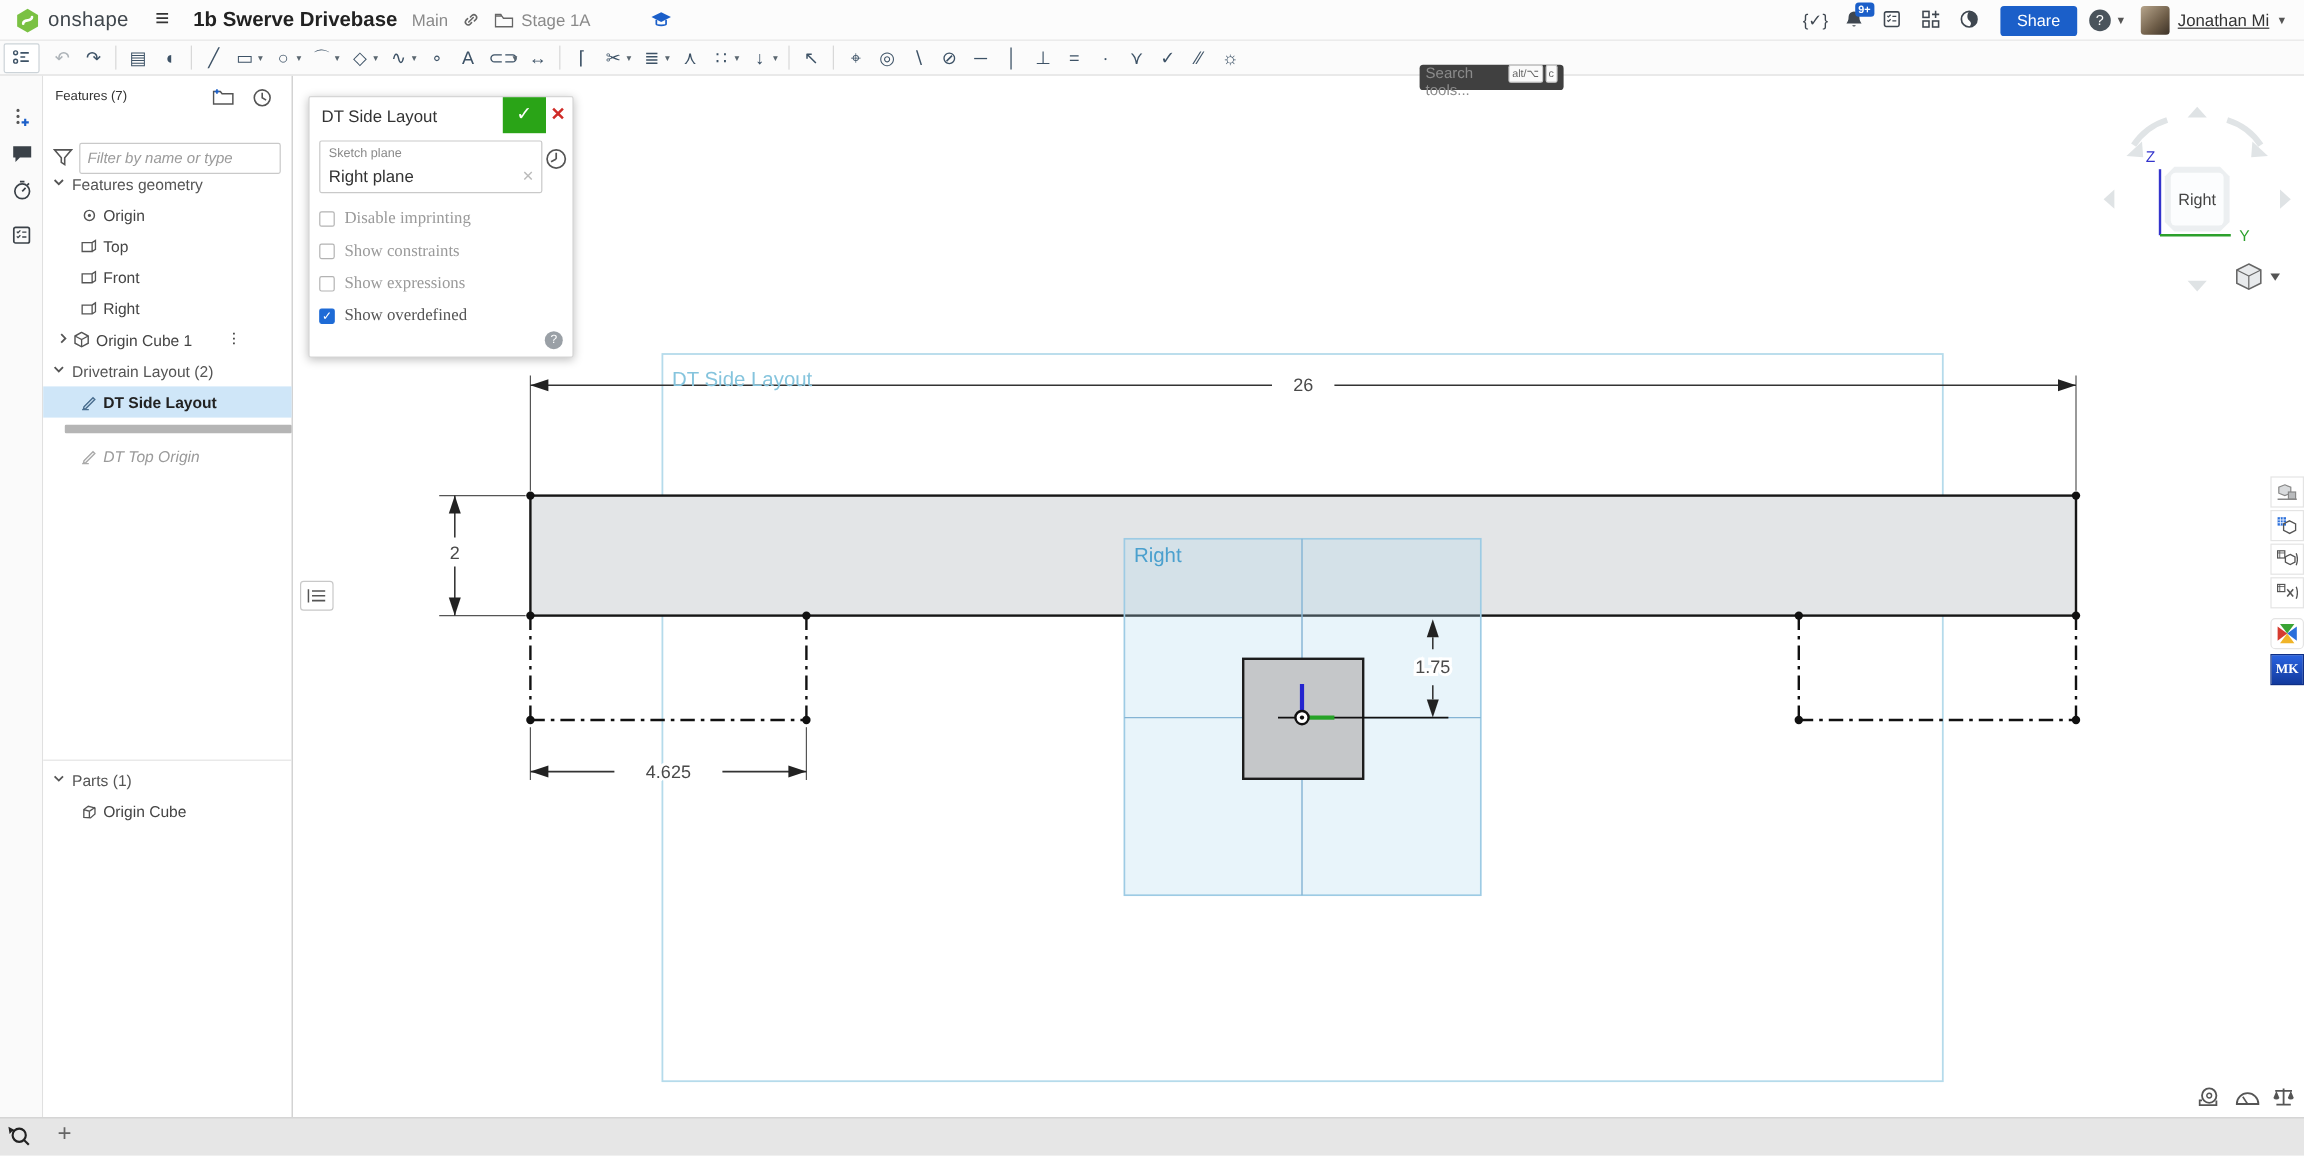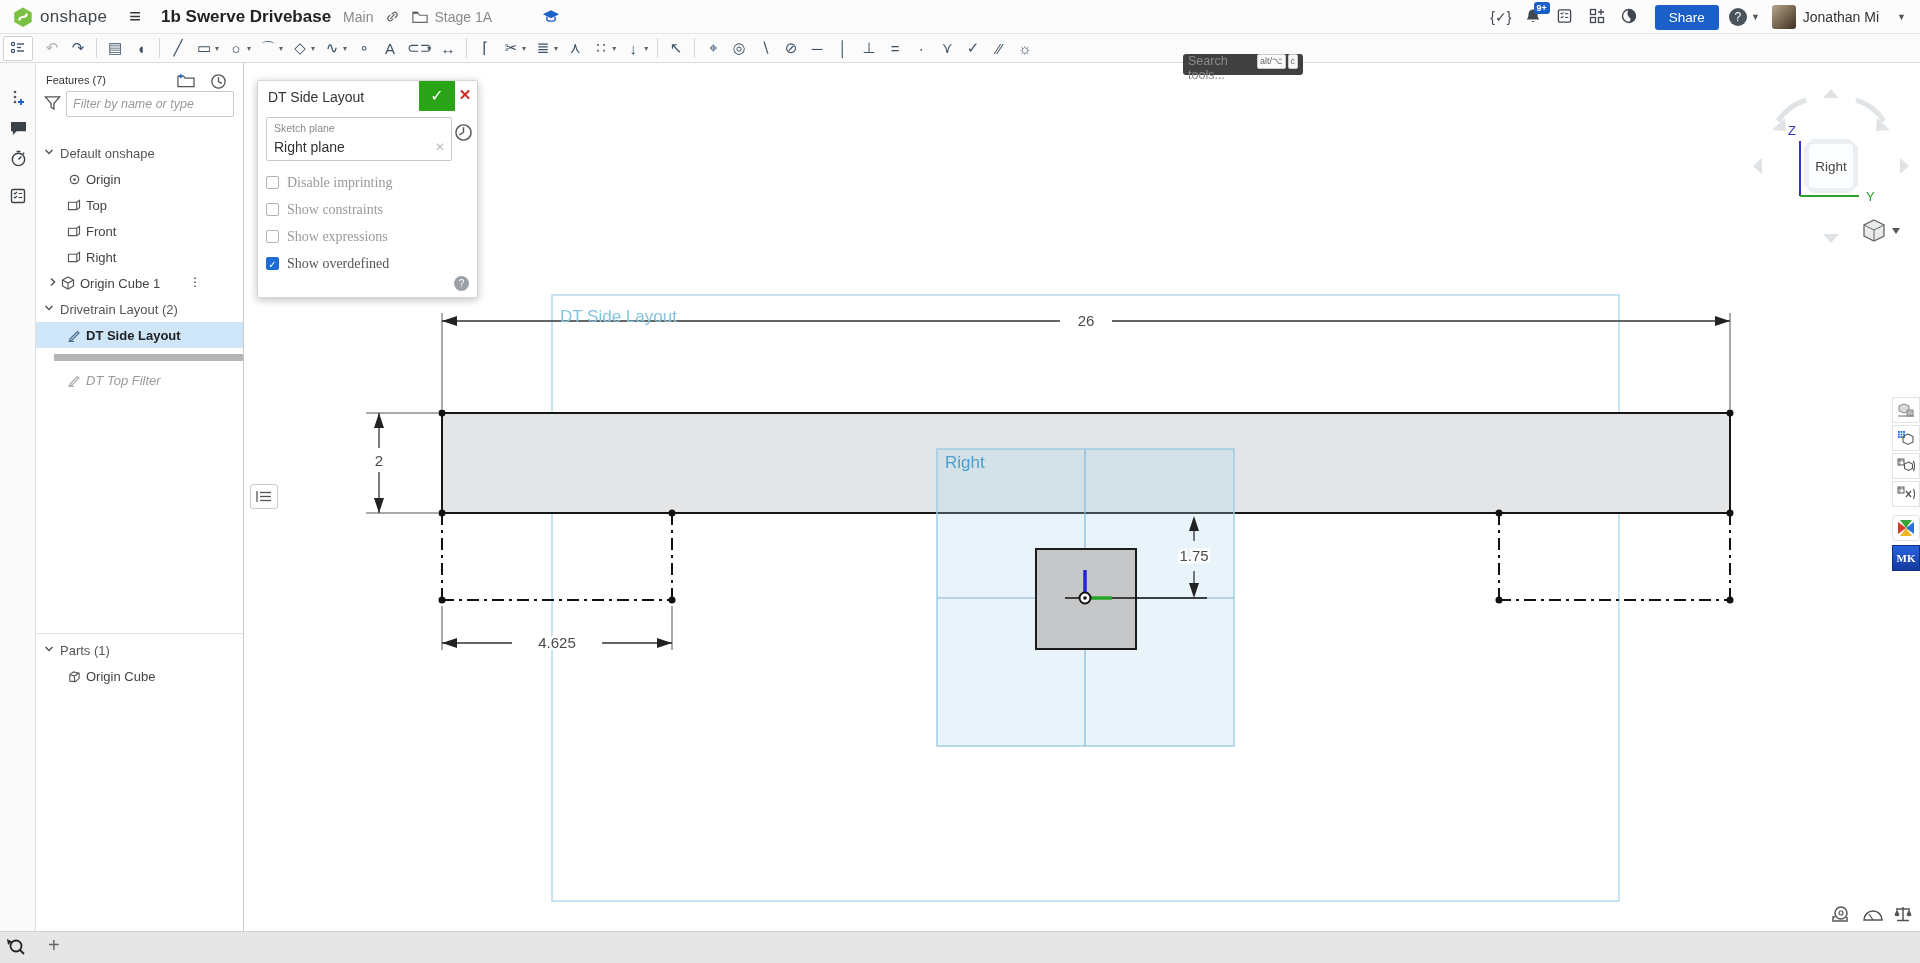--- a/index.html
+++ b/index.html
@@ -19,21 +19,21 @@
   .ws-name { font-size:14px; color:#8a8a8a; margin-left:12px; }
   .tb-ic { margin-left:12px; color:#555; }
   .loc-name { font-size:14px; color:#8a8a8a; margin-left:6px; }
   .tb-right { position:absolute; right:0; top:0; height:34px; display:flex; align-items:center; }
   .tr-ic { width:26px; text-align:center; color:#3f4750; font-size:14px; margin:0 3px; position:relative; cursor:pointer; }
   .badge { position:absolute; top:-6px; right:-4px; background:#1b5fc9; color:#fff; font-size:9px; border-radius:3px; padding:0 3px; line-height:12px; font-weight:bold; }
   .share-btn { background:#1b5fc9; color:#fff; font-size:13.5px; border:none; border-radius:3px; padding:5px 14px; margin:0 10px; cursor:pointer; }
   .help-circle { width:18px; height:18px; border-radius:50%; background:#4a545c; color:#fff; font-size:12px; text-align:center; line-height:18px; }
   .caret { font-size:9px; color:#555; margin:0 4px; }
   .avatar { width:24px; height:24px; border-radius:3px; background:linear-gradient(135deg,#b7a58c,#6e5d48 60%,#3c3227); margin-left:8px; }
-  .user-name { font-size:14px; color:#333; margin-left:7px; margin-right:14px; }
+  .user-name { font-size:14px; color:#333; margin-left:7px; margin-right:2px;text-decoration:underline; }
   .mr { margin-right:14px; }
 
   
   #toolbar { position:absolute; left:0; top:34px; width:1920px; height:29px; background:#fbfbfb; border-bottom:1px solid #dcdcdc; z-index:5; display:flex; align-items:center; }
   .ft-toggle { width:30px; height:25px; border:1px solid #ccd3d8; background:#fff; border-radius:2px; margin-left:3px; display:flex; align-items:center; justify-content:center; cursor:pointer; }
   #toolbar-tools { display:flex; align-items:center; height:100%; margin-left:6px; }
   .tb-btn { display:flex; align-items:center; padding:0 4px; height:100%; cursor:pointer; color:#3d5266; }
   .tb-glyph { font-size:15px; width:18px; text-align:center; }
   .tb-btn.muted { color:#adb3b8; }
   .tb-caret { font-size:8px; color:#5b6770; margin-left:2px; }
@@ -44,21 +44,21 @@
 
   
   #left-strip { position:absolute; left:0; top:63px; width:36px; height:868px; background:#fafafa; border-right:1px solid #e0e0e0; z-index:4; }
   .strip-ic { width:36px; height:30px; display:flex; align-items:center; justify-content:center; cursor:pointer; }
 
   
   #features-panel { position:absolute; left:36px; top:63px; width:208px; height:868px; background:#fff; border-right:1px solid #c9c9c9; z-index:4; }
   .fp-header { position:absolute; left:0; top:8px; width:100%; height:24px; }
   .fp-title { position:absolute; left:10px; top:3px; font-size:11px; color:#333; }
   .fp-hic { position:absolute; top:2px; cursor:pointer; }
-  .filter-row { position:absolute; left:0; top:28px; width:100%; height:28px; }
+  .filter-row { position:absolute; left:0; top:56px; width:100%; height:28px; }
   .funnel { position:absolute; left:8px; top:4px; cursor:pointer; }
   .filter-input { position:absolute; left:30px; top:0; width:168px; height:26px; border:1px solid #c9c9c9; border-radius:2px; font-style:italic; font-size:12.5px; color:#555; padding:0 6px; font-family:"Liberation Sans", sans-serif; }
   .filter-input::placeholder { color:#9a9a9a; }
   #feature-tree { position:absolute; left:0; top:77px; width:100%; }
   .tree-row { position:relative; height:26px; display:flex; align-items:center; font-size:13px; color:#444; cursor:pointer; }
   .tree-row .chev { width:12px; margin-left:8px; font-size:10px; color:#666; }
   .tree-row.section .lbl { margin-left:4px; color:#555; }
   .tree-row.item { padding-left:30px; }
   .tree-row.item .ticon { width:16px; margin-right:4px; display:flex; justify-content:center; }
   .tree-row.sel { background:#cfe6f8; font-weight:bold; color:#222; }
@@ -463,21 +463,21 @@
           <path d="M1.5 1.5 h15 l-6 7 v6 l-3-2 v-4 z" fill="none" stroke="#555" stroke-width="1.4"></path>
         </svg>
     </span>
     <input class="filter-input" placeholder="Filter by name or type" style="">
   </div>
   <div id="feature-tree">
       <div class="tree-row section">
         <span class="chev"><svg width="10" height="10" viewBox="0 0 10 10">
             <path d="M1.5 3 L5 6.5 L8.5 3" stroke="#555" stroke-width="1.5" fill="none"></path>
           </svg></span>
-        <span class="lbl">Default onshape</span>
+        <span class="lbl">Features geometry</span>
       </div>
       <div class="tree-row item">
         <span class="ticon">
           <svg width="13" height="13" viewBox="0 0 14 14">
             <circle cx="7" cy="7" r="4.5" fill="none" stroke="#555" stroke-width="1.3"></circle>
             <circle cx="7" cy="7" r="1.4" fill="#555"></circle>
           </svg>
         </span>
         <span class="lbl">Origin</span>
       </div>
@@ -534,21 +534,21 @@
         <span class="lbl">DT Side Layout</span>
       </div>
       <div class="rollback"></div>
       <div class="tree-row item sup">
         <span class="ticon">
           <svg width="14" height="14" viewBox="0 0 14 14">
             <path d="M3 11 L10.5 3.5 L12 5 L4.5 12.5 L2.5 13 z" fill="none" stroke="#aaa" stroke-width="1.2"></path>
             <line x1="1.5" y1="13.5" x2="7" y2="13.5" stroke="#aaa" stroke-width="1.2"></line>
           </svg>
         </span>
-        <span class="lbl">DT Top Filter</span>
+        <span class="lbl">DT Top Origin</span>
       </div>
     </div>
   <div class="parts-sep"></div>
   <div id="parts-tree">
       <div class="tree-row section">
         <span class="chev"><svg width="10" height="10" viewBox="0 0 10 10">
             <path d="M1.5 3 L5 6.5 L8.5 3" stroke="#555" stroke-width="1.5" fill="none"></path>
           </svg></span>
         <span class="lbl">Parts (1)</span>
       </div>

